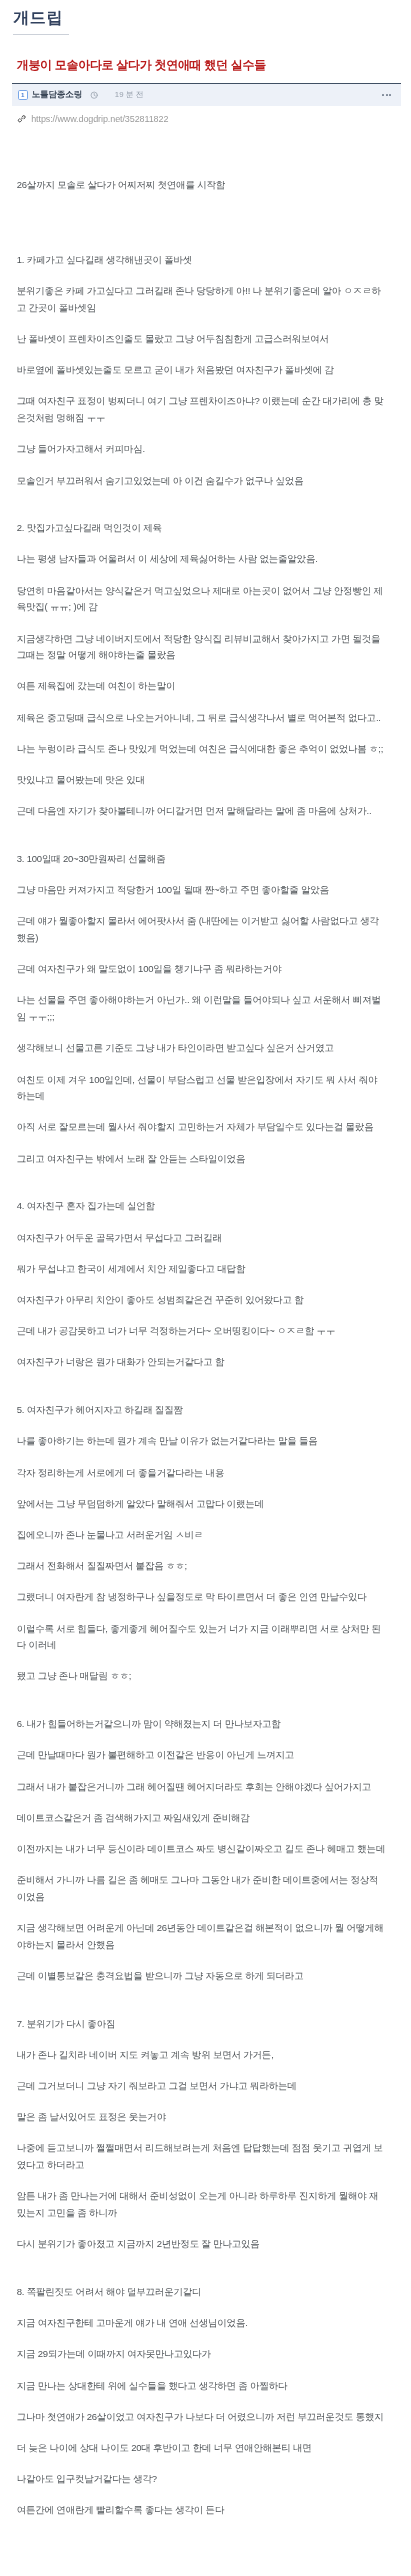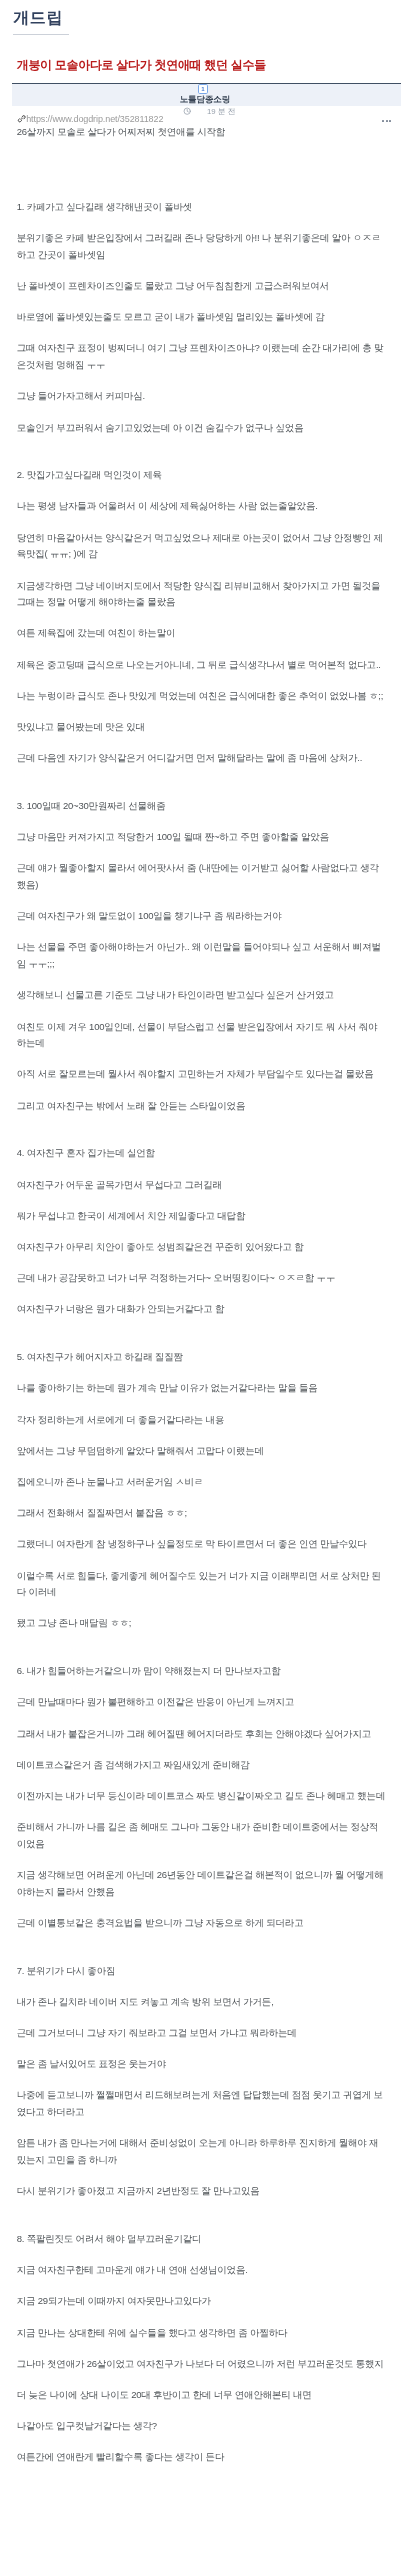--- a/index.html
+++ b/index.html
@@ -35,21 +35,20 @@
   }
 
   
   .author-bar {
     display: flex;
     align-items: center;
     height: 23px;
     background: #edf1f8;
     border-top: 1.7px solid #3f4f63;
     padding: 0 9px 0 5.6px;
-    flex-direction: column;
   }
   .level-badge {
     width: 10px; height: 10px;
     background: #ffffff;
     border: 0.6px solid #79a7e8;
     border-radius: 1.7px;
     color: #4a7fd4;
     font-size: 6.1px;
     font-weight: bold;
     display: flex; align-items: center; justify-content: center;
@@ -77,29 +76,31 @@
     cursor: pointer;
   }
   .more-btn i {
     width: 1.7px; height: 1.7px; border-radius: 50%;
     background: #7a8594; display: block;
   }
 
   
   .url-row {
     display: flex; 
+    gap: 5px;
     margin: 8.4px 0 0 4.5px;
     font-size: 9px;
     color: #9b9b9b;
   }
   .url-row svg { flex: 0 0 auto; }
   .post-url { cursor: pointer; letter-spacing: -0.1px; }
 
   
   .post-body {
+    margin-top: 53px;
     padding: 0 14.5px 0 4.5px;
     font-size: 9.5px;
     line-height: 16.7px;
     color: #4e5357;
     letter-spacing: -0.2px;
   }
   .post-body p { margin: 0 0 14.5px 0; }
   .post-body p.heading { margin-top: 31px; }
   .post-body p.intro { margin-bottom: 58px; }
 </style>
@@ -136,35 +137,35 @@
       <path d="M10 14 L14 10"></path>
       <path d="M12.5 7.5 l2.4 -2.4 a3.4 3.4 0 0 1 4.8 4.8 L17.3 12.3"></path>
       <path d="M11.5 16.5 l-2.4 2.4 a3.4 3.4 0 0 1 -4.8 -4.8 L6.7 11.7"></path>
     </svg>
     <span class="post-url">https://www.dogdrip.net/352811822</span>
   </div>
 
   <div class="post-body" id="post-body">
       <p class="intro">26살까지 모솔로 살다가 어찌저찌 첫연애를 시작함</p>
       <p class="heading">1. 카페가고 싶다길래 생각해낸곳이 폴바셋</p>
-      <p class="para">분위기좋은 카페 받은입장에서 그러길래 존나 당당하게 아!!  나 분위기좋은데 알아 ㅇㅈㄹ하고 간곳이 폴바셋임</p>
+      <p class="para">분위기좋은 카페 가고싶다고 그러길래 존나 당당하게 아!!  나 분위기좋은데 알아 ㅇㅈㄹ하고 간곳이 폴바셋임</p>
       <p class="para">난 폴바셋이 프렌차이즈인줄도 몰랐고 그냥 어두침침한게 고급스러워보여서</p>
-      <p class="para">바로옆에 폴바셋있는줄도 모르고 굳이 내가 폴바셋임 멀리있는 폴바셋에 감</p>
+      <p class="para">바로옆에 폴바셋있는줄도 모르고 굳이 내가 처음봤던 여자친구가 폴바셋에 감</p>
       <p class="para">그때 여자친구 표정이 벙찌더니 여기 그냥 프렌차이즈아냐? 이랬는데 순간 대가리에 총 맞은것처럼 멍해짐 ㅜㅜ</p>
       <p class="para">그냥 들어가자고해서 커피마심.</p>
       <p class="para">모솔인거 부끄러워서 숨기고있었는데 아 이건 숨길수가 없구나 싶었음</p>
       <p class="heading">2. 맛집가고싶다길래 먹인것이 제육</p>
       <p class="para">나는 평생 남자들과 어울려서 이 세상에 제육싫어하는 사람 없는줄알았음.</p>
       <p class="para">당연히 마음같아서는 양식같은거 먹고싶었으나 제대로 아는곳이 없어서 그냥 안정빵인 제육맛집( ㅠㅠ; )에 감</p>
       <p class="para">지금생각하면 그냥 네이버지도에서 적당한 양식집 리뷰비교해서 찾아가지고 가면 될것을 그때는 정말 어떻게 해야하는줄 몰랐음</p>
       <p class="para">여튼 제육집에 갔는데 여친이 하는말이</p>
       <p class="para">제육은 중고딩때 급식으로 나오는거아니녜, 그 뒤로 급식생각나서 별로 먹어본적 없다고..</p>
       <p class="para">나는 누렁이라 급식도 존나 맛있게 먹었는데 여친은 급식에대한 좋은 추억이 없었나봄 ㅎ;;</p>
       <p class="para">맛있냐고 물어봤는데 맛은 있대</p>
-      <p class="para">근데 다음엔 자기가 양식같은거 어디갈거면 먼저 말해달라는 말에 좀 마음에 상처가..</p>
+      <p class="para">근데 다음엔 자기가 찾아볼테니까 어디갈거면 먼저 말해달라는 말에 좀 마음에 상처가..</p>
       <p class="heading">3. 100일때 20~30만원짜리 선물해줌</p>
       <p class="para">그냥 마음만 커져가지고 적당한거 100일 될때 짠~하고 주면 좋아할줄 알았음</p>
       <p class="para">근데 얘가 뭘좋아할지 몰라서 에어팟사서 줌 (내딴에는 이거받고 싫어할 사람없다고 생각했음)</p>
       <p class="para">근데 여자친구가 왜 말도없이 100일을 챙기냐구 좀 뭐라하는거야</p>
       <p class="para">나는 선물을 주면 좋아해야하는거 아닌가.. 왜 이런말을 들어야되나 싶고 서운해서 삐져벌임 ㅜㅜ;;;</p>
       <p class="para">생각해보니 선물고른 기준도 그냥 내가 타인이라면 받고싶다 싶은거 산거였고</p>
       <p class="para">여친도 이제 겨우 100일인데, 선물이 부담스럽고 선물 받은입장에서 자기도 뭐 사서 줘야하는데</p>
       <p class="para">아직 서로 잘모르는데 뭘사서 줘야할지 고민하는거 자체가 부담일수도 있다는걸 몰랐음</p>
       <p class="para">그리고 여자친구는 밖에서 노래 잘 안듣는 스타일이었음</p>
       <p class="heading">4. 여자친구 혼자 집가는데 실언함</p>

